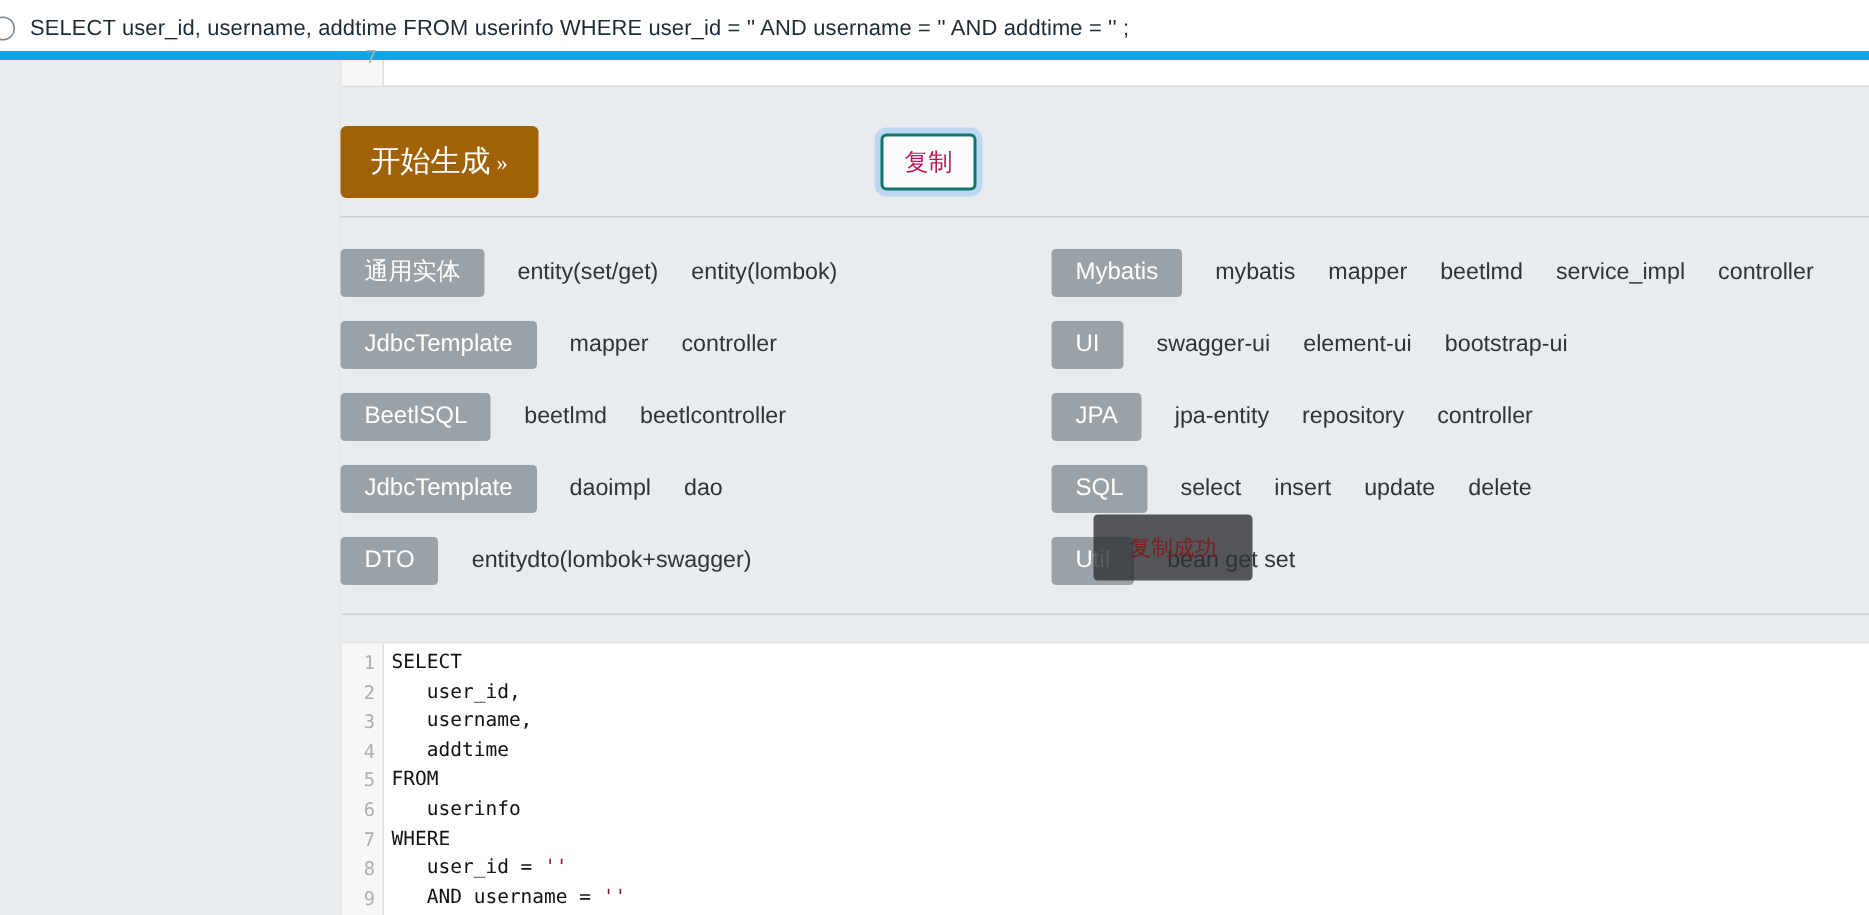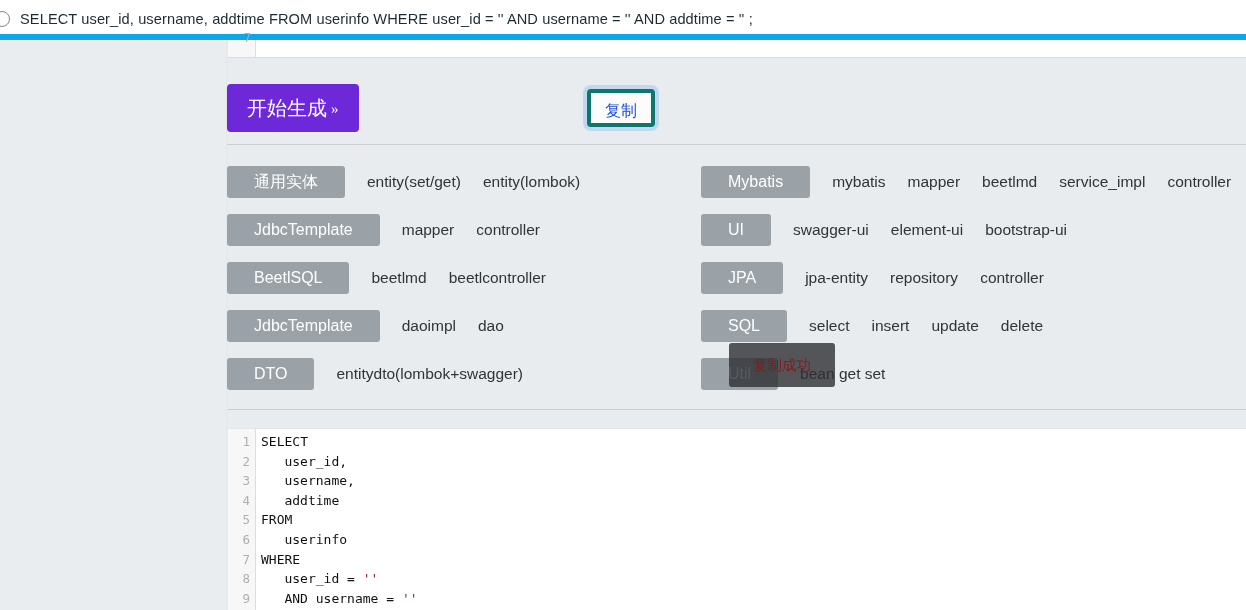--- a/index.html
+++ b/index.html
@@ -95,21 +95,21 @@
     position: absolute;
     left: 227px; top: 44px;
     width: 1019px;
     height: 62px;
   }
   .btn-generate {
     position: absolute;
     left: 0; top: 0;
     height: 48px;
     padding: 0 20px;
-    background: #6d28d9;
+    background: #a16207;
     border: none;
     border-radius: 4px;
     color: #ffffff;
     font-size: 20px;
     font-family: Liberation Serif, serif;
     cursor: pointer;
     line-height: 48px;
     white-space: nowrap;
   }
   .btn-generate .chev {
@@ -117,23 +117,23 @@
     margin-left: 4px;
     position: relative;
     top: -1px;
   }
   .btn-copy {
     position: absolute;
     left: 360px; top: 5px;
     height: 38px;
     padding: 0 14px;
     background: #fcfcfc;
-    border: 4px solid #0f766e;
+    border: 2px solid #0f766e;
     border-radius: 4px;
-    color: #1d4ed8;
+    color: #be185d;
     font-size: 16px;
     font-family: "Liberation Sans", sans-serif;
     cursor: pointer;
     line-height: 36px;
     box-shadow: 0 0 0 4px rgba(130,185,245,0.40);
     white-space: nowrap;
   }
 
   
   .divider {
@@ -163,21 +163,21 @@
     position: relative;
     height: 48px;
     display: flex;
     align-items: center;
   }
   .grp-badge {
     display: inline-block;
     background: #9aa1a7;
     color: #ffffff;
     font-size: 16px;
-    padding: 8px 27px;
+    padding: 8px 16px;
     border-radius: 3px;
     white-space: nowrap;
     line-height: 1;
     cursor: pointer;
   }
   .grp-items {
     display: flex;
     align-items: center;
   }
   .grp-item {

